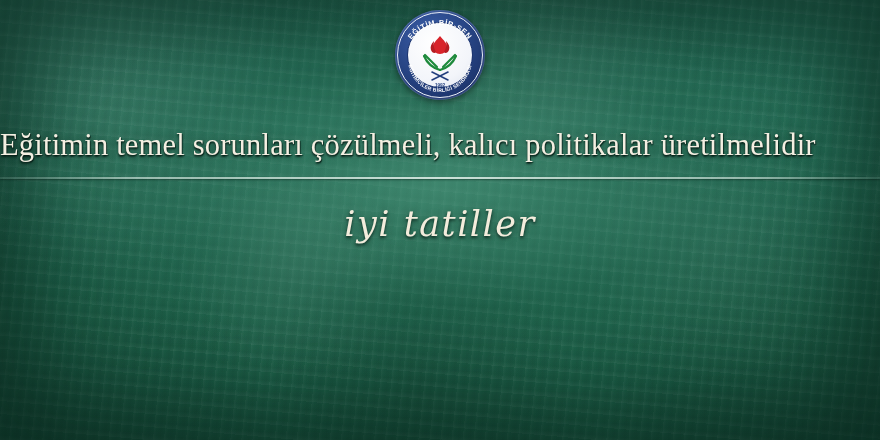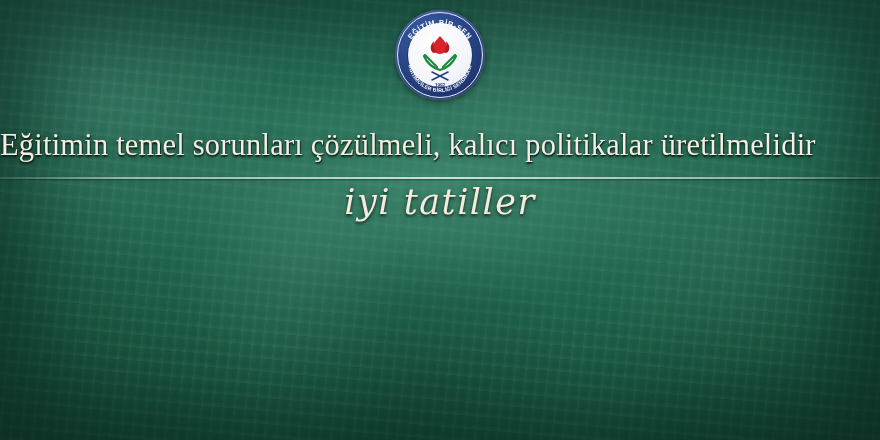--- a/index.html
+++ b/index.html
@@ -133,21 +133,21 @@
         rgba(232,243,237,0.55) 14%,
         rgba(240,248,243,0.80) 50%,
         rgba(232,243,237,0.55) 86%,
         rgba(220,235,228,0.10) 100%);
     box-shadow: 0 1px 2px rgba(5,26,19,0.5);
     z-index: 4;
   }
 
   .subhead {
     position: absolute;
-    top: 182px;
+    top: 204px;
     left: 0;
     width: 880px;
     text-align: center;
     font-family: "DejaVu Serif", "Liberation Serif", serif;
     font-style: italic;
     font-size: 35px;
     color: #f3ecdc;
     letter-spacing: 1.5px;
     text-shadow: 0 2px 3px rgba(5,26,19,0.75), 0 0 8px rgba(5,26,19,0.3);
     z-index: 5;

